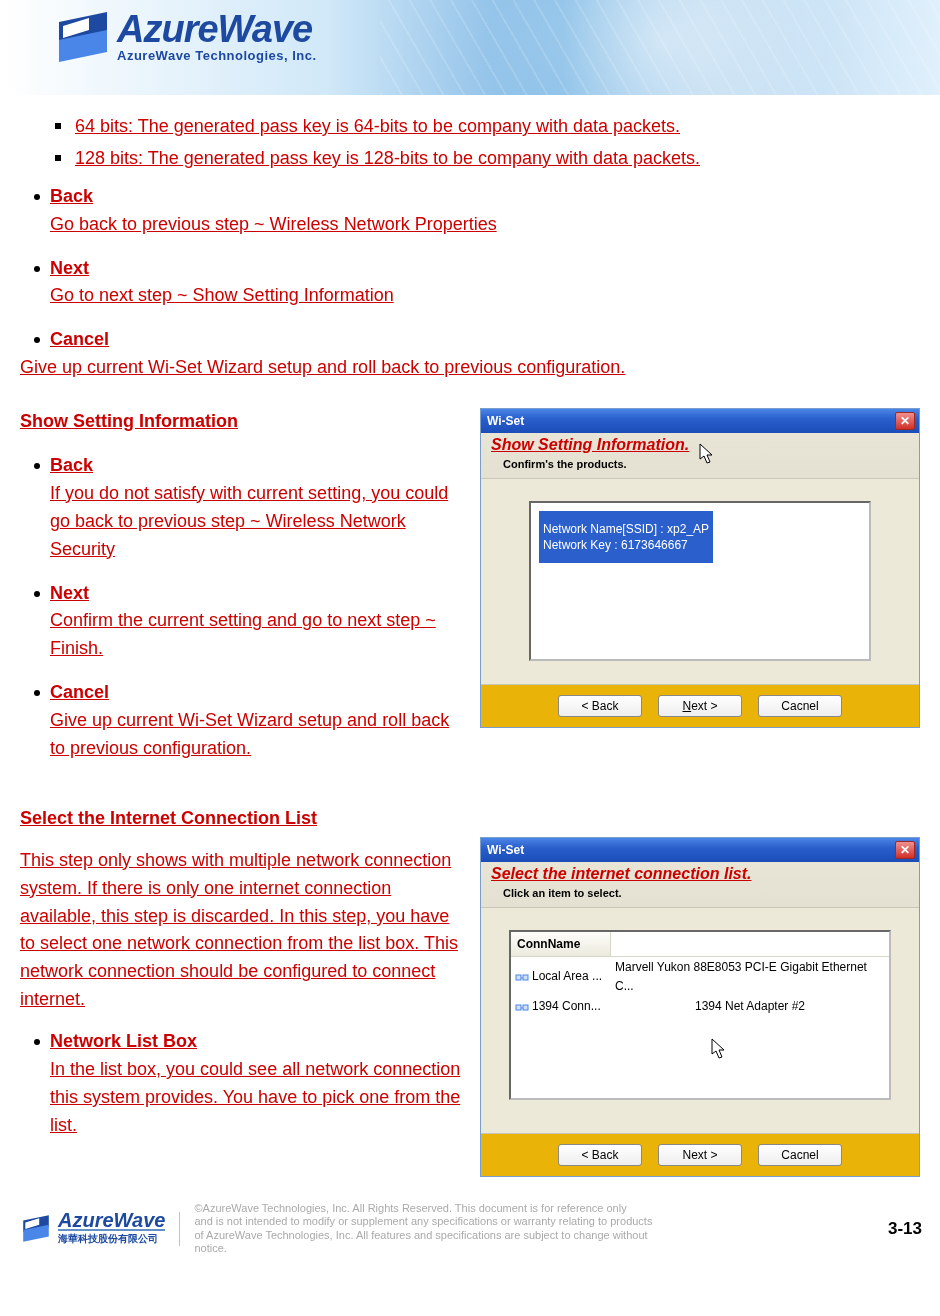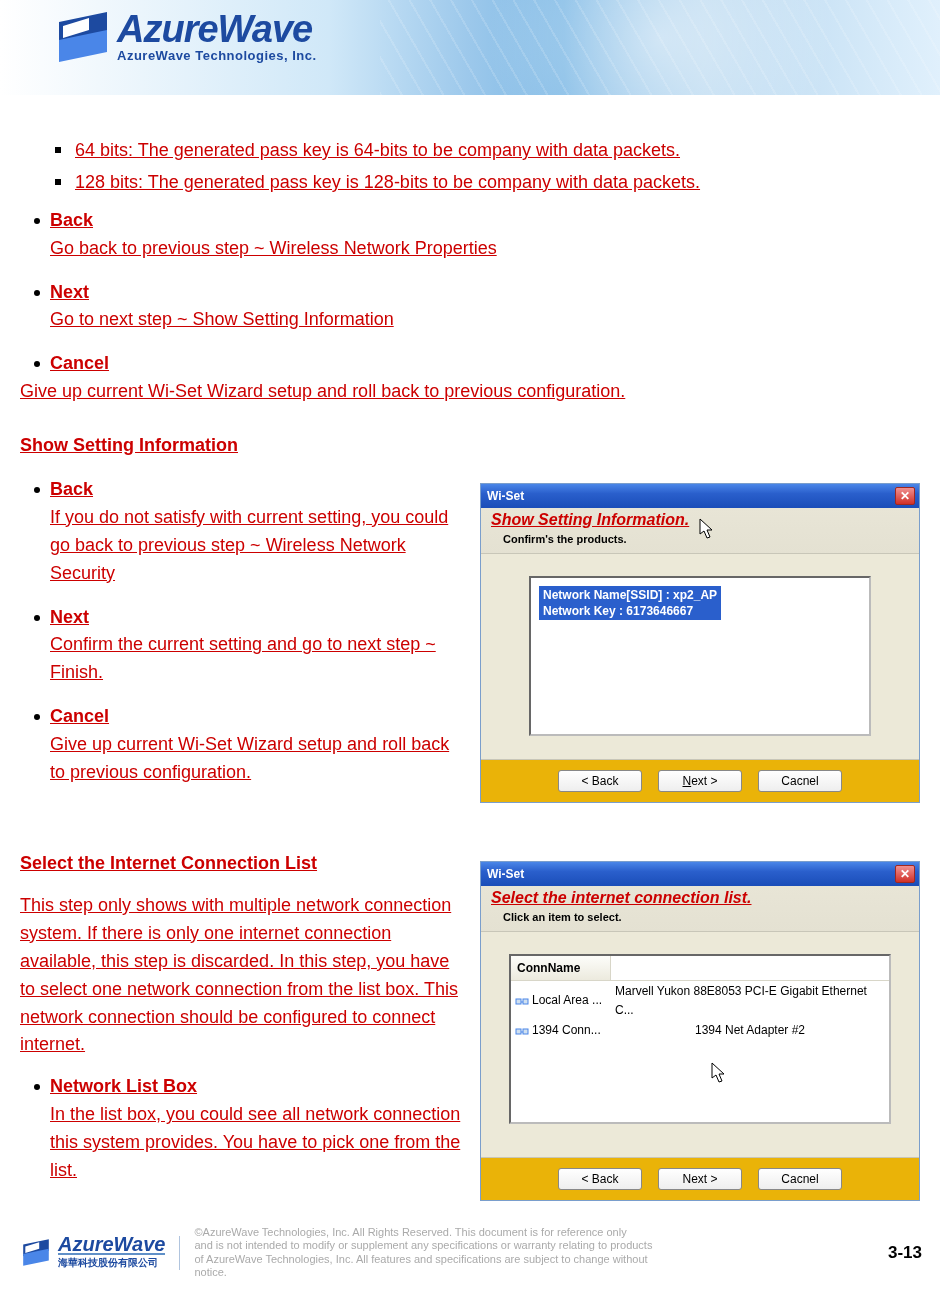--- a/index.html
+++ b/index.html
@@ -53,21 +53,20 @@
     font-weight: bold;
     color: #1d4aa0;
     letter-spacing: 0.5px;
     margin-top: 2px;
   }
 
   .content {
     padding: 12px 20px 0 20px;
     font-size: 18px;
     line-height: 1.55;
-    margin-top: 24px;
   }
   .sq-list { list-style: none; padding-left: 55px; margin: 6px 0 10px 0; }
   .sq-list li { position: relative; margin-bottom: 4px; }
   .sq-list li::before {
     content: "";
     position: absolute;
     left: -20px;
     top: 10px;
     width: 6px; height: 6px;
     background: #000;
@@ -83,21 +82,21 @@
     border-radius: 50%;
     background: #000;
   }
   .r-u { color: #cc0000; text-decoration: underline; text-decoration-color: #cc0000; }
   .r-b { font-weight: bold; }
   .indent-desc { margin-left: 0; }
   .outdent { margin-left: -30px; }
 
   .section-row {
     display: flex;
-    align-items: flex-end;
+    align-items: flex-start;
     gap: 14px;
     margin-top: 26px;
   }
   .section-left { flex: 1 1 auto; }
   .section-left .dot-list { padding-left: 30px; }
   .section-left .dot-list > li { margin-bottom: 16px; }
 
   
   .wiset {
     width: 440px;
@@ -162,24 +161,24 @@
     background: #fff;
     border: 2px inset #bbb;
     padding: 8px;
     height: 160px;
     font-size: 12px;
     overflow: auto;
   }
   .listbox .sel {
     background: #2a5fcc;
     color: #fff;
-    padding: 1px 4px;
+    padding: 10px 4px;
     display: inline-block;
     line-height: 1.35;
-    font-weight: bold;
+    font-weight: normal;
   }
   .wiset-buttons {
     border-top: 1px solid #c8c6b8;
     background: #eab308;
     padding: 10px 0;
     display: flex;
     justify-content: center;
     gap: 16px;
   }
   .xpbtn {

